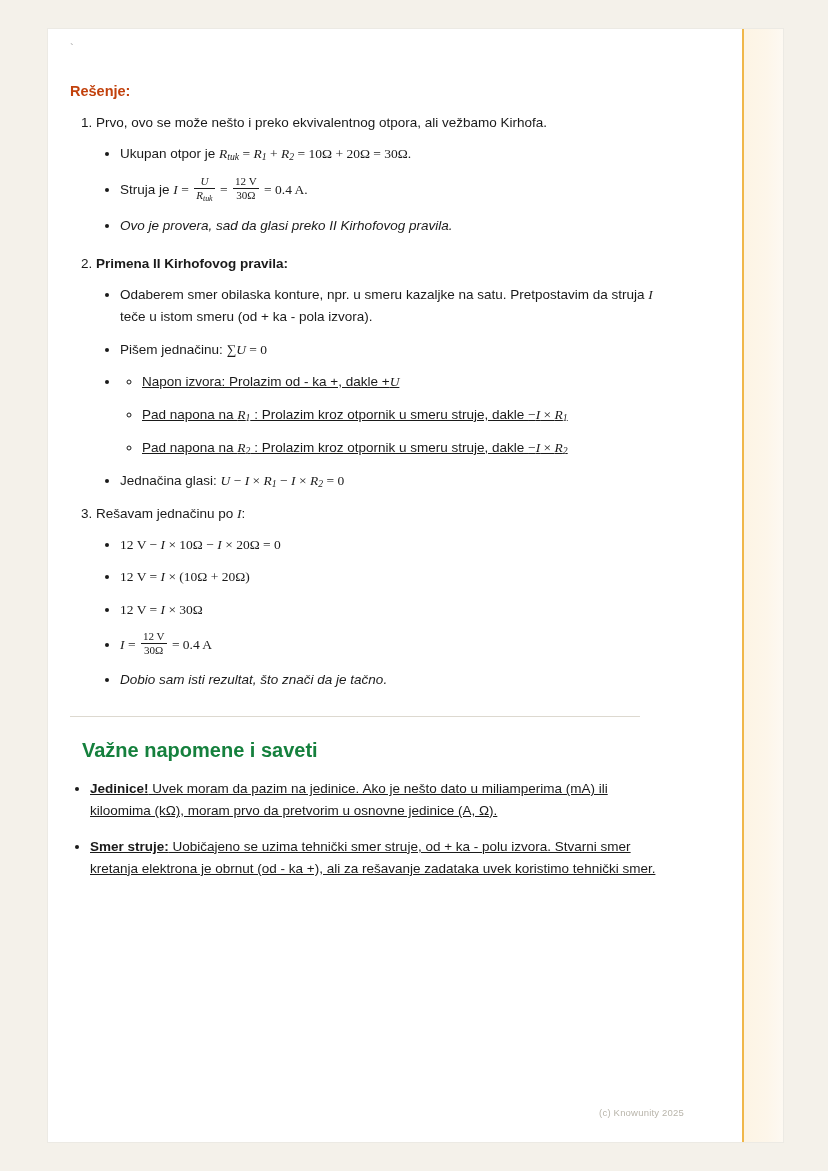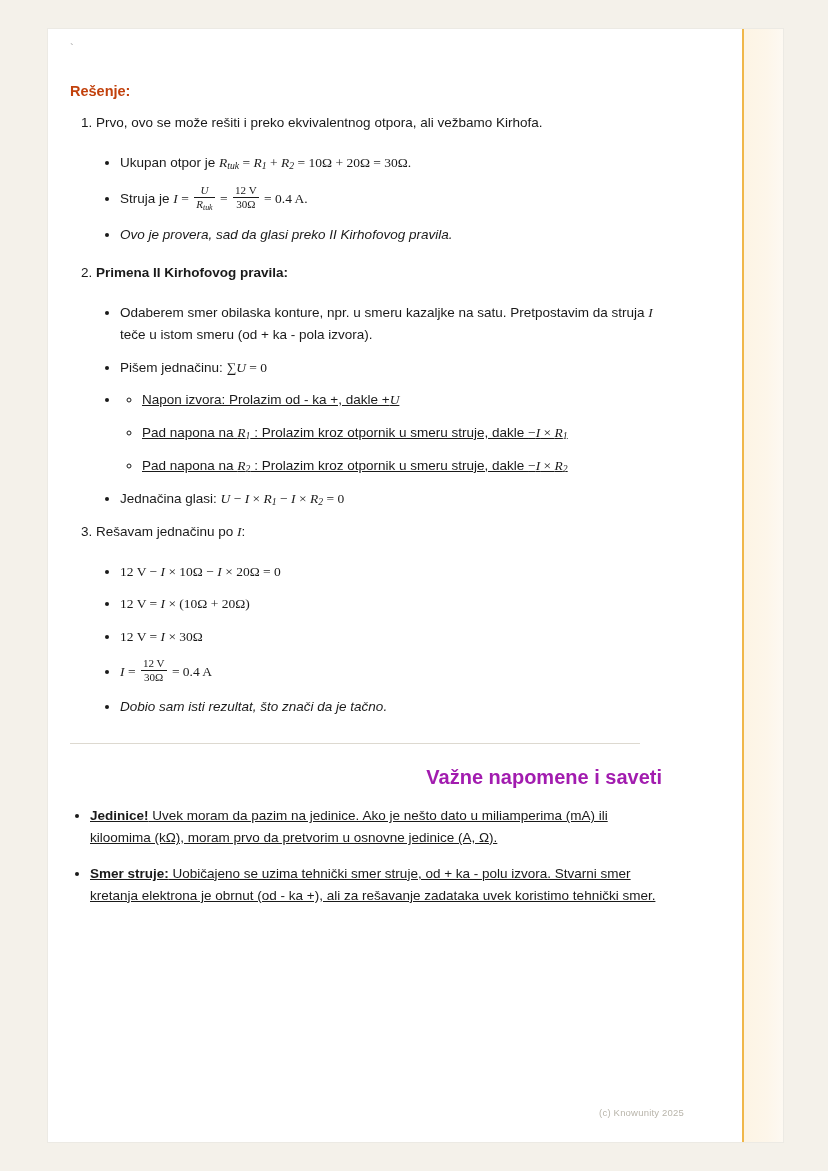--- a/index.html
+++ b/index.html
@@ -75,21 +75,21 @@
   }
   ol.main-list > li {
     margin-bottom: 10px;
   }
   ol.main-list > li.spaced {
     margin-top: 18px;
     margin-bottom: 6px;
   }
   ul.sub-list {
     list-style: disc;
-    margin: 18px 0 12px 0;
+    margin: 9px 0 12px 0;
     padding-left: 24px;
     font-size: 13.5px;
     line-height: 1.6;
   }
   ul.sub-list > li {
     margin-bottom: 11px;
   }
   ul.sub-sub-list {
     list-style: circle;
     margin: 6px 0 2px 0;
@@ -137,25 +137,24 @@
     font-style: italic;
   }
   b.strong { font-weight: bold; }
   hr.divider {
     border: none;
     border-top: 1px solid #ddd9d0;
     margin: 26px 0 22px 0;
     width: 570px;
   }
   h2.notes-title {
-    color: #a21caf;
+    color: #15803d;
     font-size: 20px;
     font-weight: bold;
-    margin: 0 0 16px 4px;
-    text-align: right;
+    margin: 0 0 16px 12px;
   }
   ul.notes-list {
     list-style: disc;
     margin: 0;
     padding-left: 20px;
     font-size: 13.5px;
     line-height: 1.62;
     text-decoration: underline;
   }
   ul.notes-list > li {
@@ -183,21 +182,21 @@
 
       <div class="tick">`</div>
 
       <div class="body-col">
 
         <h3 class="section-title">Rešenje:</h3>
 
         <ol class="main-list">
 
           <li>
-            <span>Prvo, ovo se može rešiti i preko ekvivalentnog otpora, ali vežbamo Kirhofa.</span>
+            <span>Prvo, ovo se može nešto i preko ekvivalentnog otpora, ali vežbamo Kirhofa.</span>
             <ul class="sub-list">
               <li>
                 <span>Ukupan otpor je </span><span class="math"><span class="mi">R</span><span class="sub">tuk</span> = <span class="mi">R</span><span class="sub">1</span> + <span class="mi">R</span><span class="sub">2</span> = 10Ω + 20Ω = 30Ω.</span>
               </li>
               <li>
                 <span>Struja je </span><span class="math"><span class="mi">I</span> = <span class="frac"><span class="num"><span class="mi">U</span></span><span class="den"><span class="mi">R</span><span class="sub">tuk</span></span></span> = <span class="frac"><span class="num">12 V</span><span class="den">30Ω</span></span> = 0.4 A.</span>
               </li>
               <li>
                 <em class="note">Ovo je provera, sad da glasi preko II Kirhofovog pravila.</em>
               </li>

